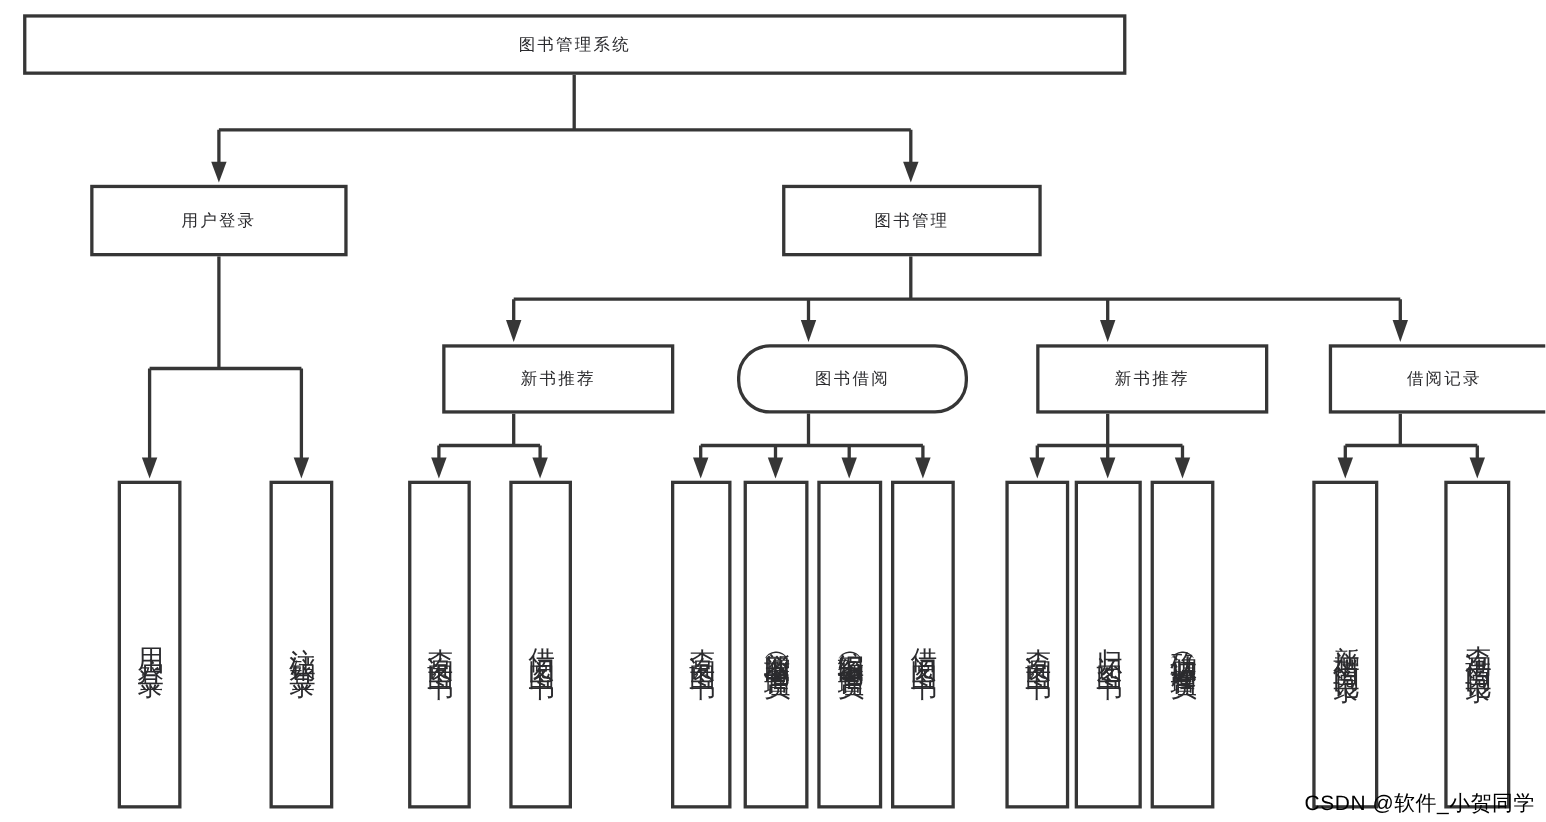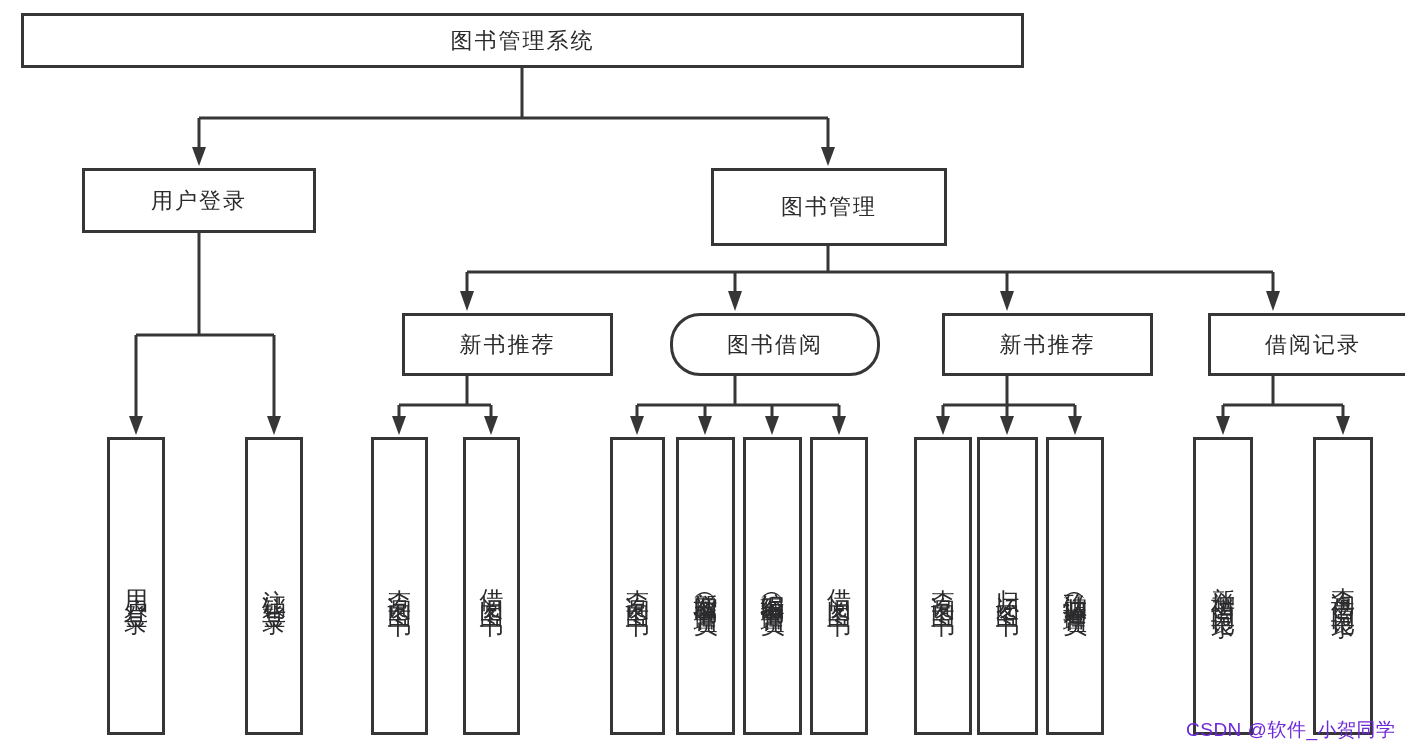--- a/index.html
+++ b/index.html
@@ -13,43 +13,43 @@
   .box{
     position:absolute;
     box-sizing:border-box;
     border:3px solid #363636;
     background:#ffffff;
     display:flex;
     align-items:center;
     justify-content:center;
     color:#2b2b2e;
   }
-  .h-box{font-size:22px;letter-spacing:2px;white-space:nowrap;}
+  .h-box{font-size:15px;letter-spacing:2px;white-space:nowrap;}
   .root{left:21px;top:13px;width:1003px;height:55px;}
   .lv2a{left:82px;top:168px;width:234px;height:65px;}
-  .lv2b{left:711px;top:168px;width:236px;height:78px;}
+  .lv2b{left:711px;top:168px;width:236px;height:65px;}
   .lv3{top:313px;height:63px;margin-left:40px;}
   .leaf{
     top:437px;height:298px;
     writing-mode:vertical-rl;
     text-orientation:mixed;
     font-size:24px;
     line-height:1;
   }
   .vs{letter-spacing:8px;}
   .vm{letter-spacing:6px;}
   .vl{letter-spacing:3px;}
   #connectors{position:absolute;left:0;top:0;width:1405px;height:747px;}
   #connectors path{stroke:#363636;stroke-width:3;fill:none;}
   #connectors polygon{fill:#363636;stroke:none;}
   .watermark{
     position:absolute;
     left:1186px;top:717px;
     font-size:19px;
-    color:#6d28d9;
+    color:#000000;
     letter-spacing:0.5px;
     white-space:nowrap;
     z-index:5;
   }
 </style>
 </head>
 <body>
 
 <div id="canvas">
 

